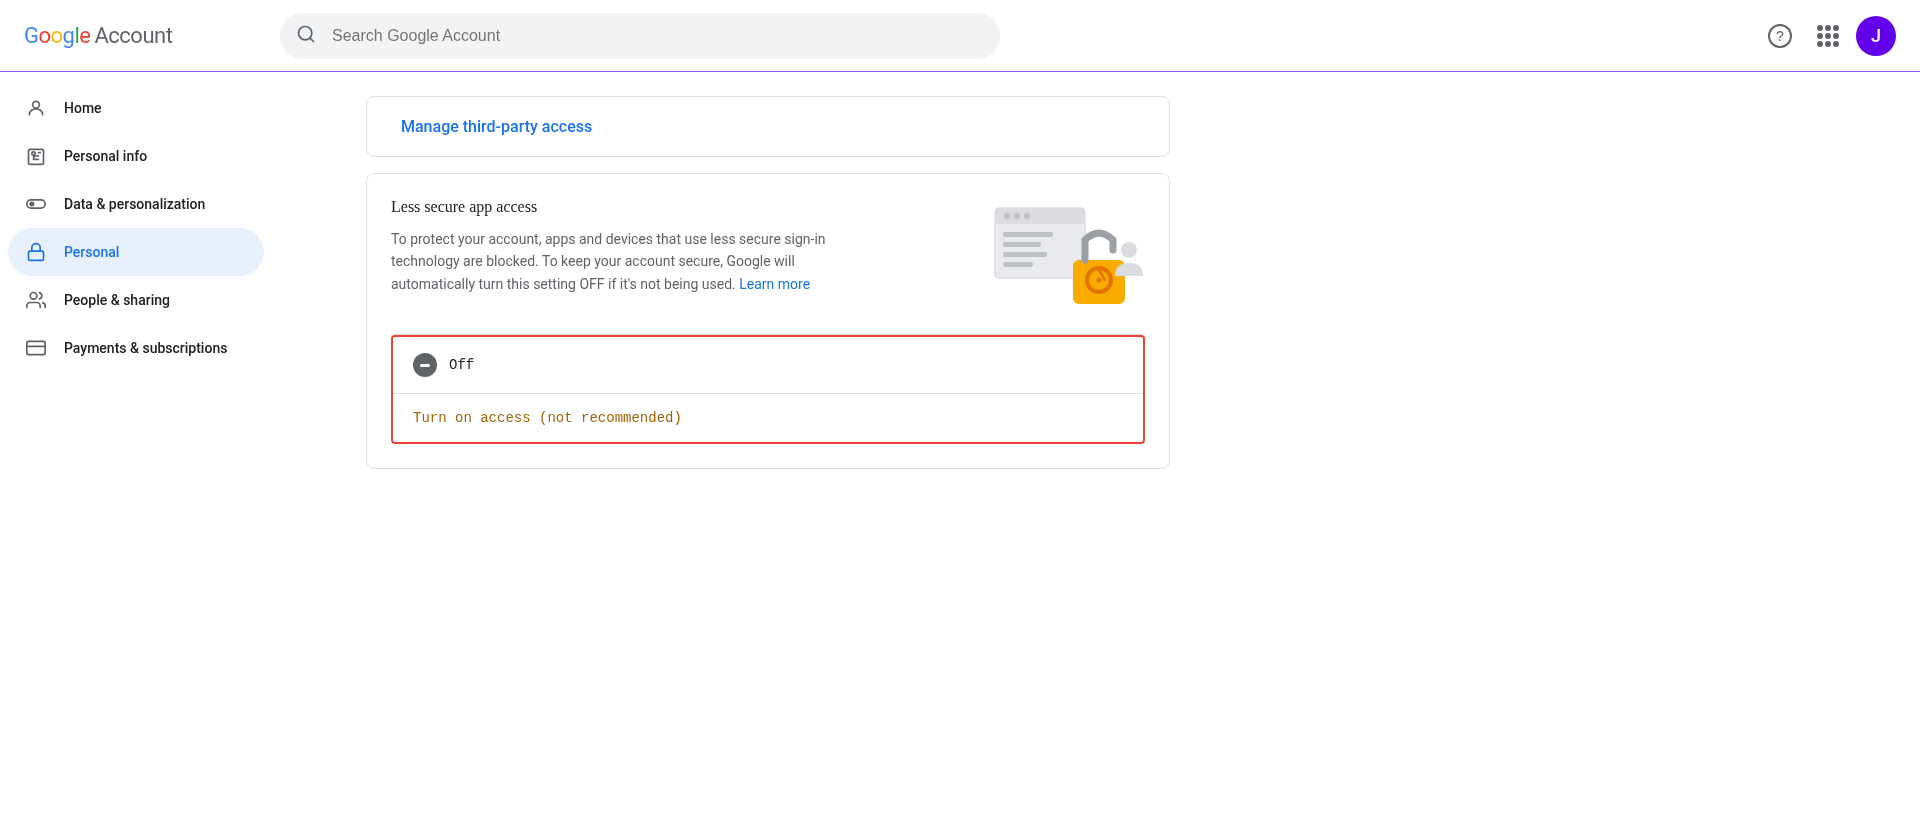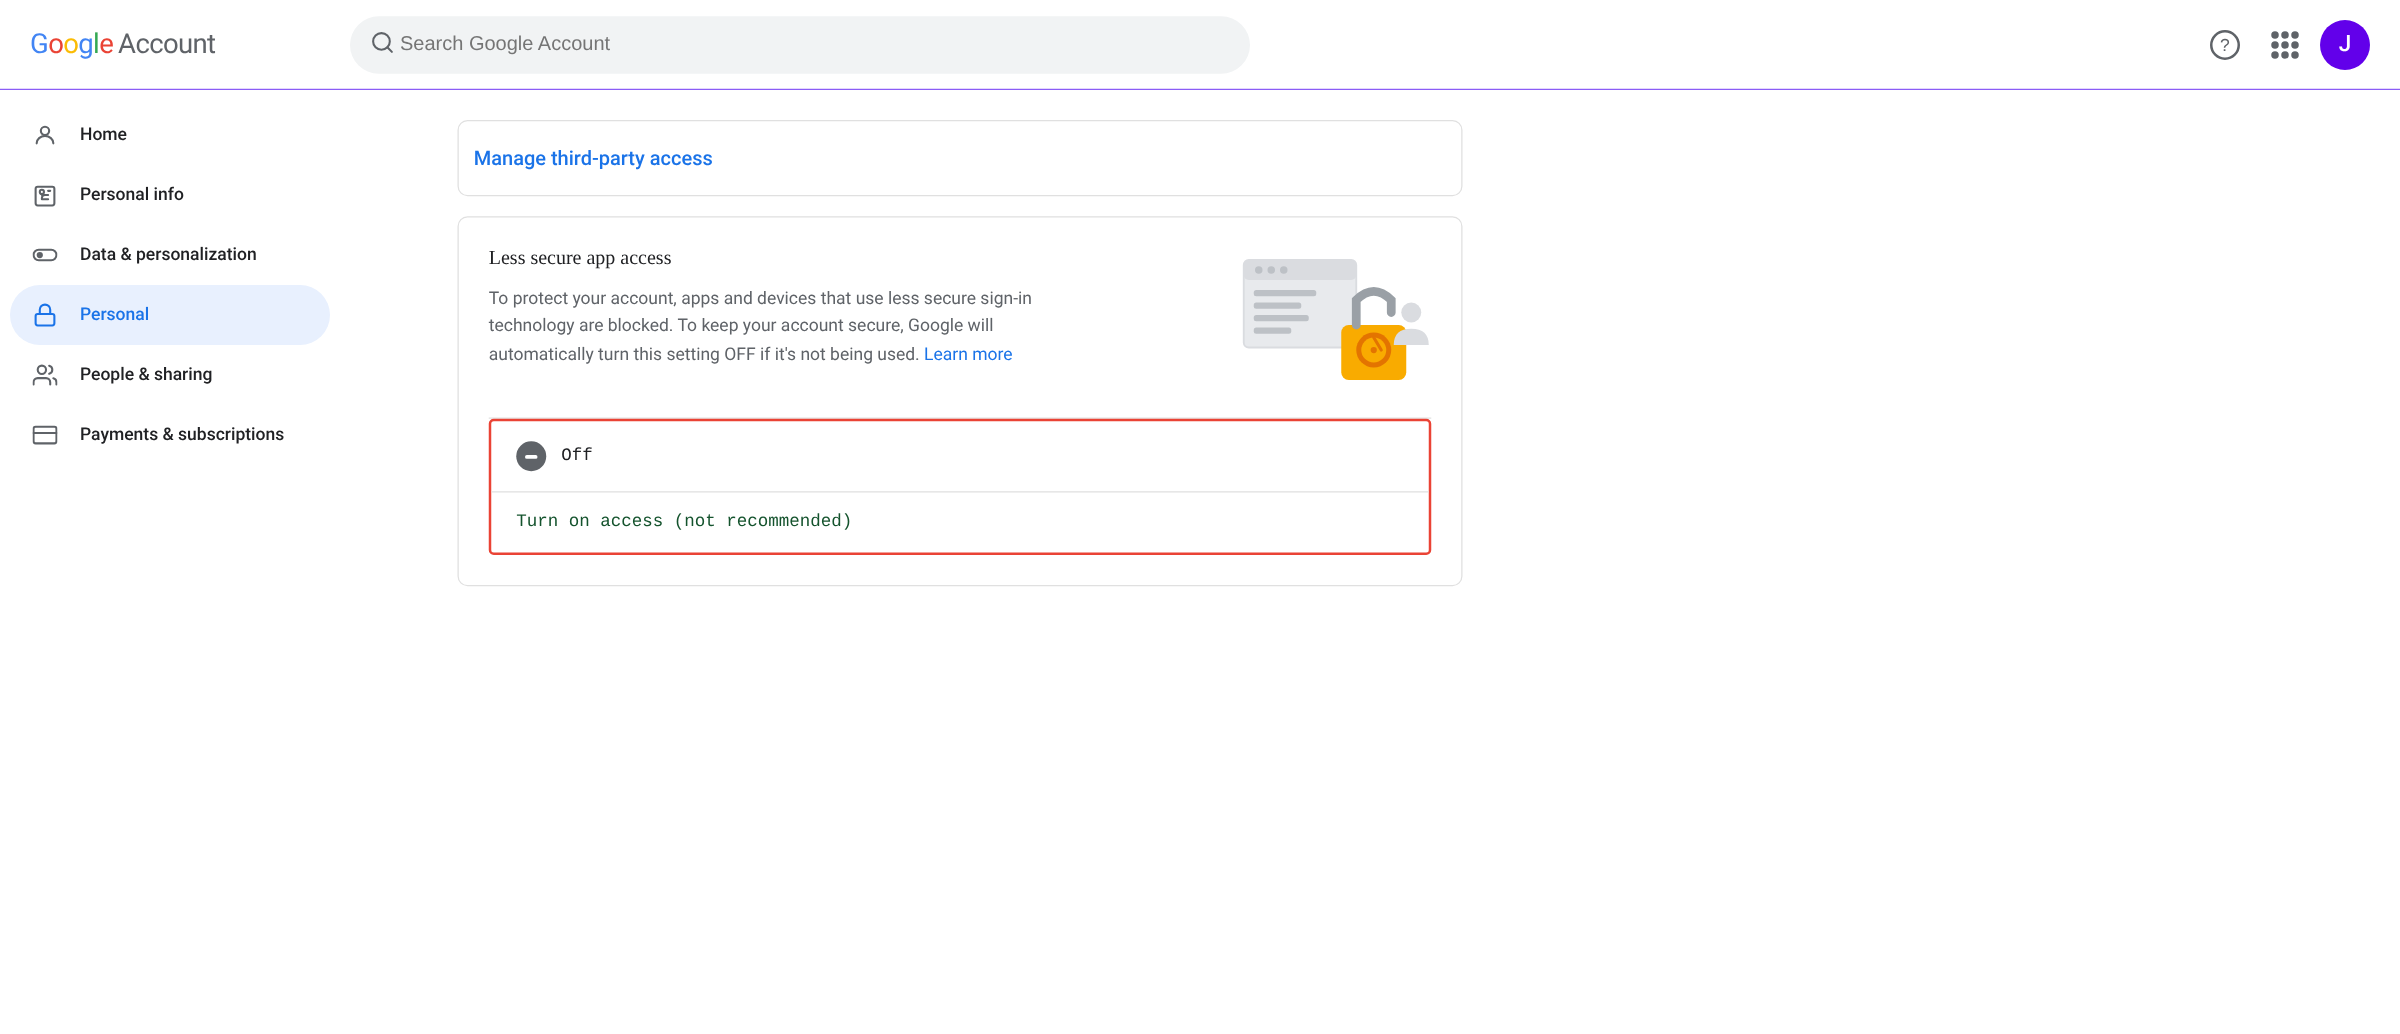--- a/index.html
+++ b/index.html
@@ -44,21 +44,21 @@
 
     .search-bar {
       flex: 1;
       max-width: 720px;
       display: flex;
       align-items: center;
       background: #f1f3f4;
       border-radius: 24px;
       padding: 0 16px;
       height: 46px;
-      gap: 4px;
+      gap: 16px;
     }
     .search-bar input {
       border: none;
       background: transparent;
       outline: none;
       font-size: 16px;
       color: #202124;
       width: 100%;
     }
     .search-icon-svg {
@@ -154,21 +154,21 @@
     .card {
       background: #fff;
       border: 1px solid #e0e0e0;
       border-radius: 8px;
       margin-bottom: 16px;
       overflow: hidden;
     }
 
     
     .link-card {
-      padding: 20px 12px;
+      padding: 20px 34px;
     }
     .card-link {
       color: #1a73e8;
       font-size: 16px;
       font-weight: 500;
       text-decoration: none;
       cursor: pointer;
     }
 
     
@@ -253,21 +253,21 @@
     }
     .status-text {
       font-size: 14px;
       color: #202124;
     }
 
     .turn-on-row {
       padding: 16px 20px;
     }
     .turn-on-link {
-      color: #14532d;
+      color: #a16207;
       font-size: 14px;
       font-weight: 500;
       text-decoration: none;
       cursor: pointer;
     }
 
     
     .grid-icon {
       display: grid;
       grid-template-columns: repeat(3, 6px);

